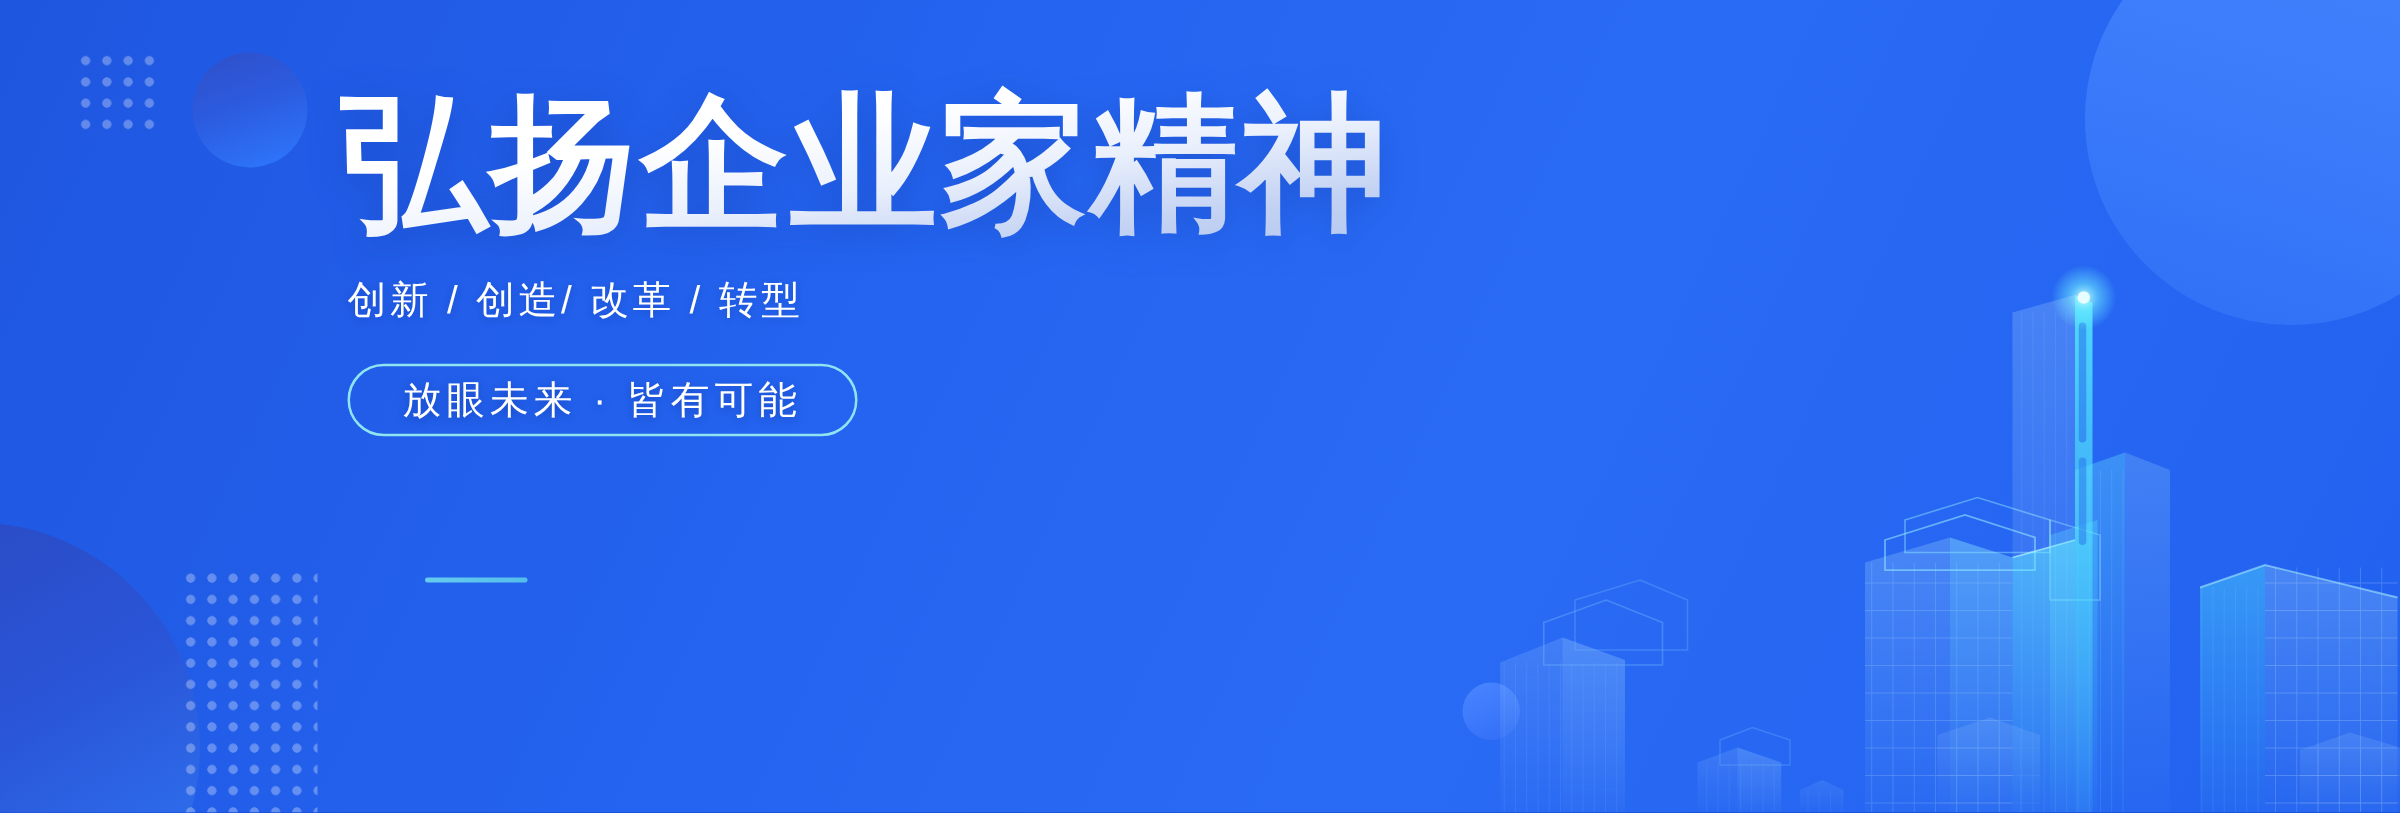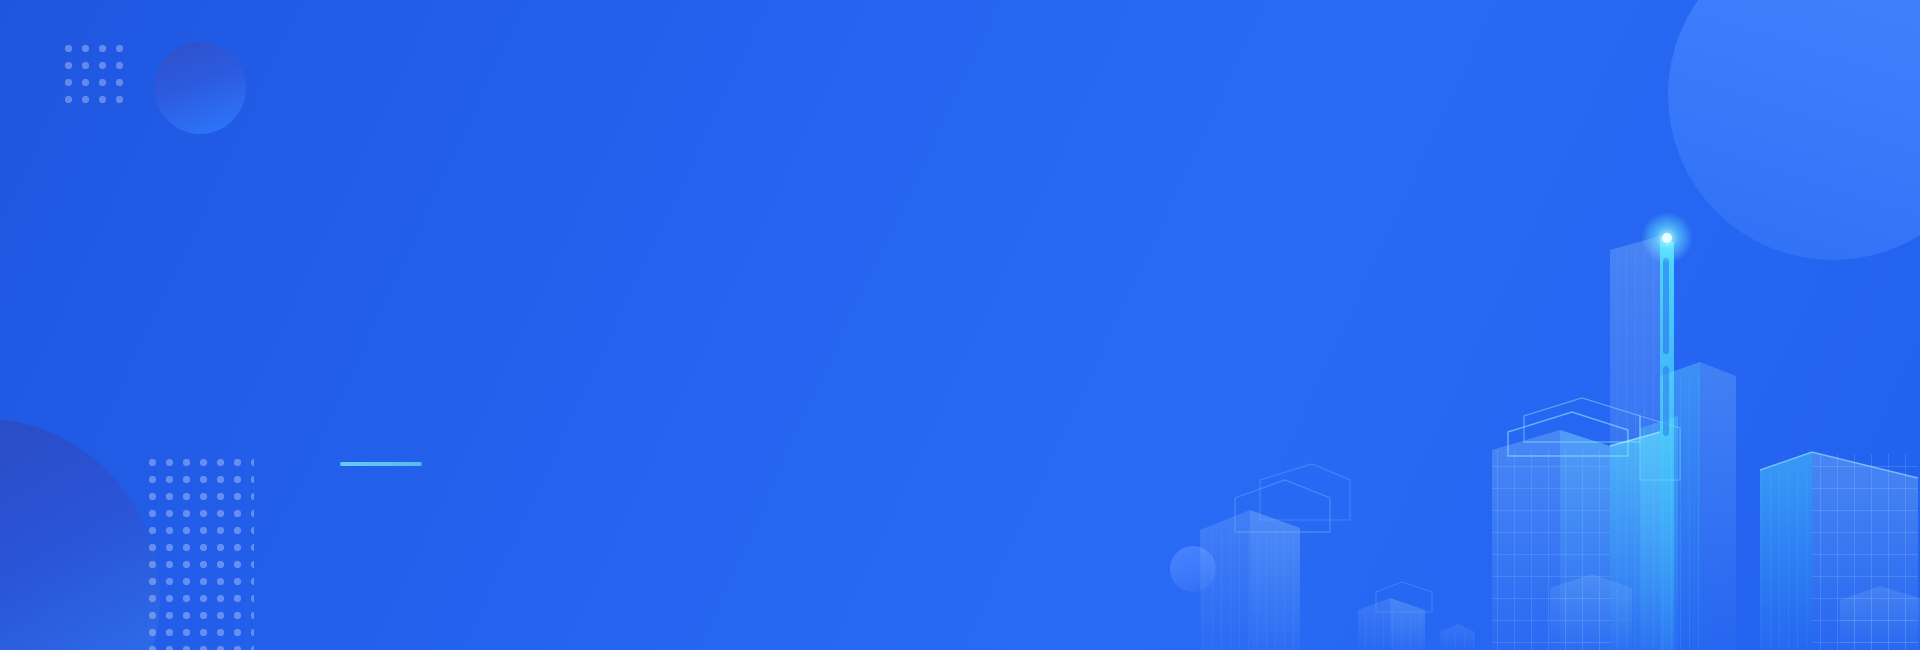--- a/index.html
+++ b/index.html
@@ -279,14 +279,24 @@
         <g opacity=".45">
           <polygon points="410,408 452,394 492,408 492,470 410,470" fill="url(#gSoft)"></polygon>
           <rect x="410" y="408" width="82" height="62" fill="url(#winGrid)" opacity=".6"></rect>
         </g>
       </svg>
     </div>
 
     <div class="accent-line"></div>
   </div>
 
+  <div class="content">
+
+    <h1 class="headline">弘扬企业家精神</h1>
+
+    <div class="subtitle">创新 / 创造/ 改革 / 转型</div>
+
+    <div class="cta-row">
+      <button class="cta-pill">放眼未来 · 皆有可能</button>
+    </div>
+  </div>
 
 </div>
 
 </body></html>

